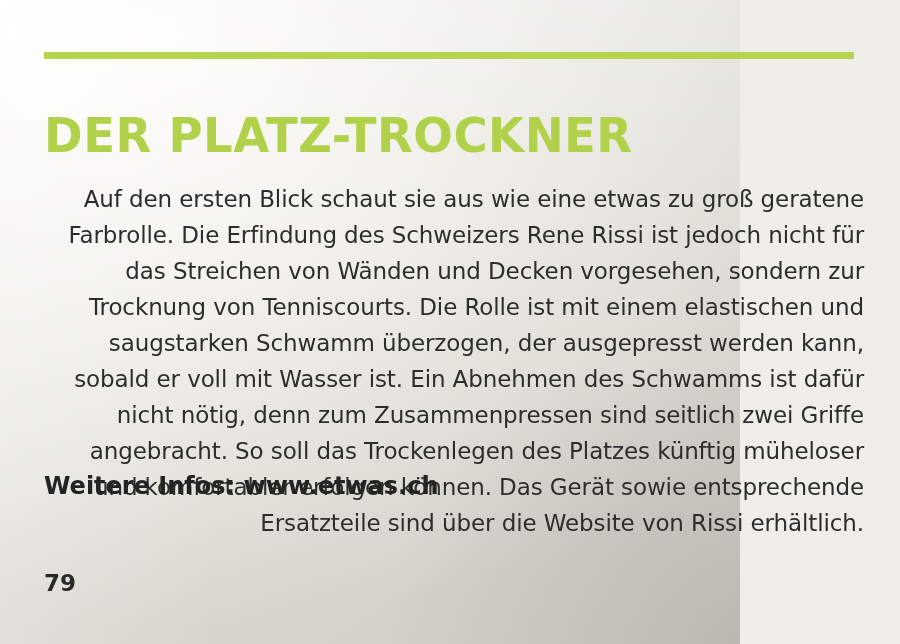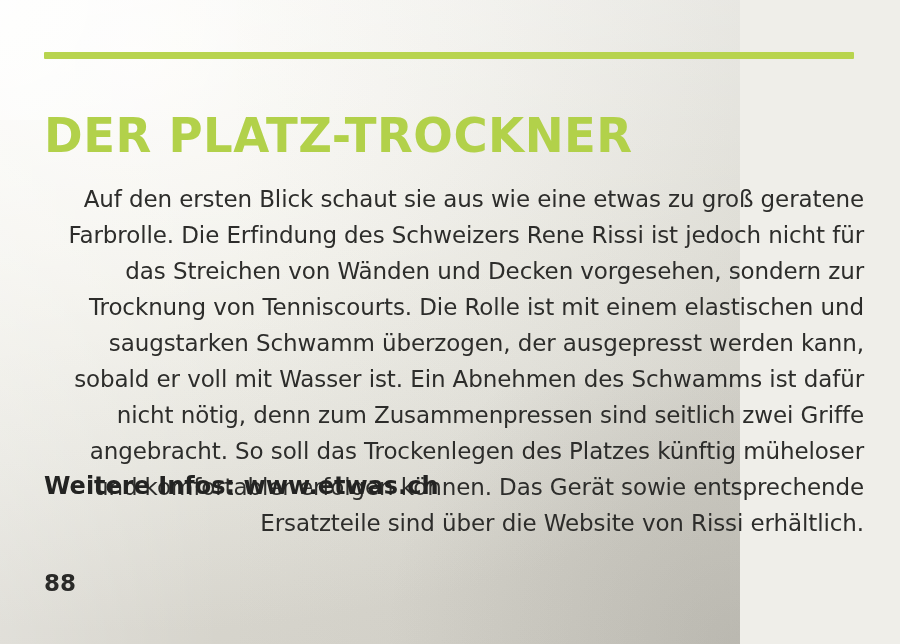--- a/index.html
+++ b/index.html
@@ -147,15 +147,15 @@
 
     <p class="body-text">Auf den ersten Blick schaut sie aus wie eine etwas zu groß geratene Farbrolle. Die Erfindung des Schweizers Rene Rissi ist jedoch nicht für das Streichen von Wänden und Decken vorgesehen, sondern zur Trocknung von Tenniscourts. Die Rolle ist mit einem elastischen und saugstarken Schwamm überzogen, der ausgepresst werden kann, sobald er voll mit Wasser ist. Ein Abnehmen des Schwamms ist dafür nicht nötig, denn zum Zusammenpressen sind seitlich zwei Griffe angebracht. So soll das Trockenlegen des Platzes künftig müheloser und komfortabler erfolgen können. Das Gerät sowie entsprechende Ersatzteile sind über die Website von Rissi erhältlich.</p>
 
     <div class="meta">
       <div class="line">
         <span>Weitere Infos:</span>
         <span class="url">www.etwas.ch</span>
       </div>
     </div>
 
-    <div class="folio">88</div>
+    <div class="folio">79</div>
   </div>
 </div>
 
 </body></html>

